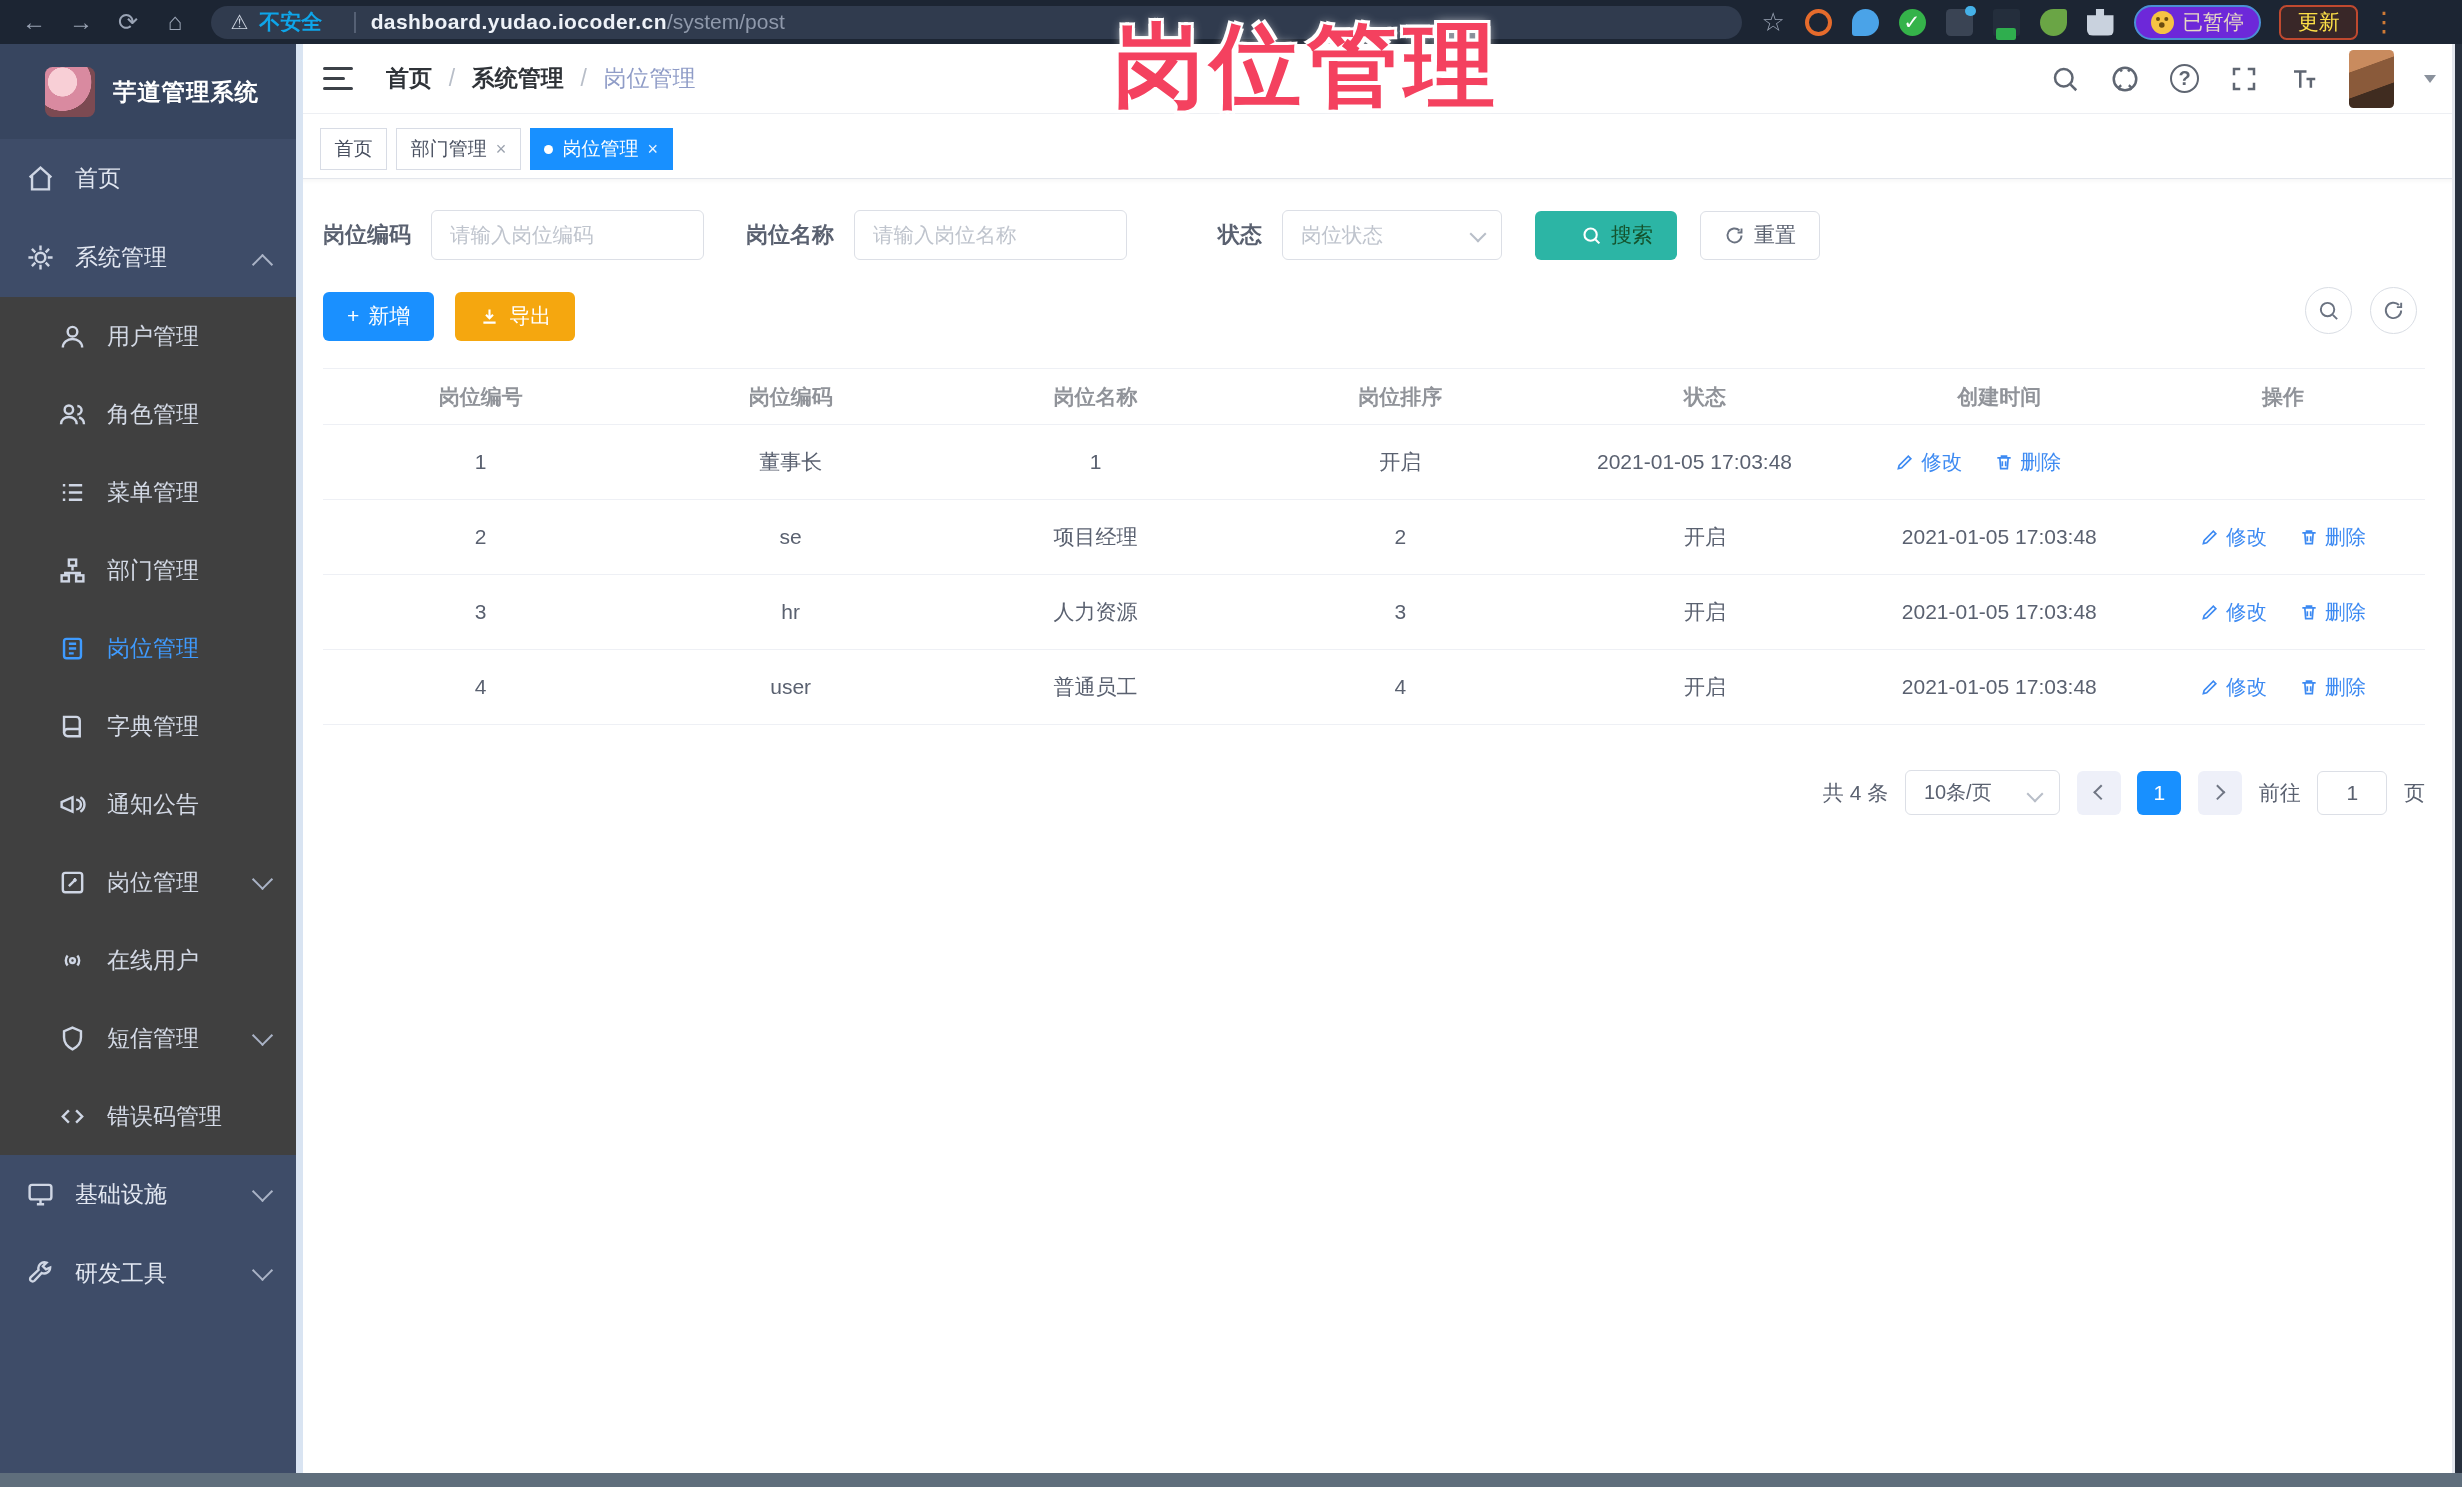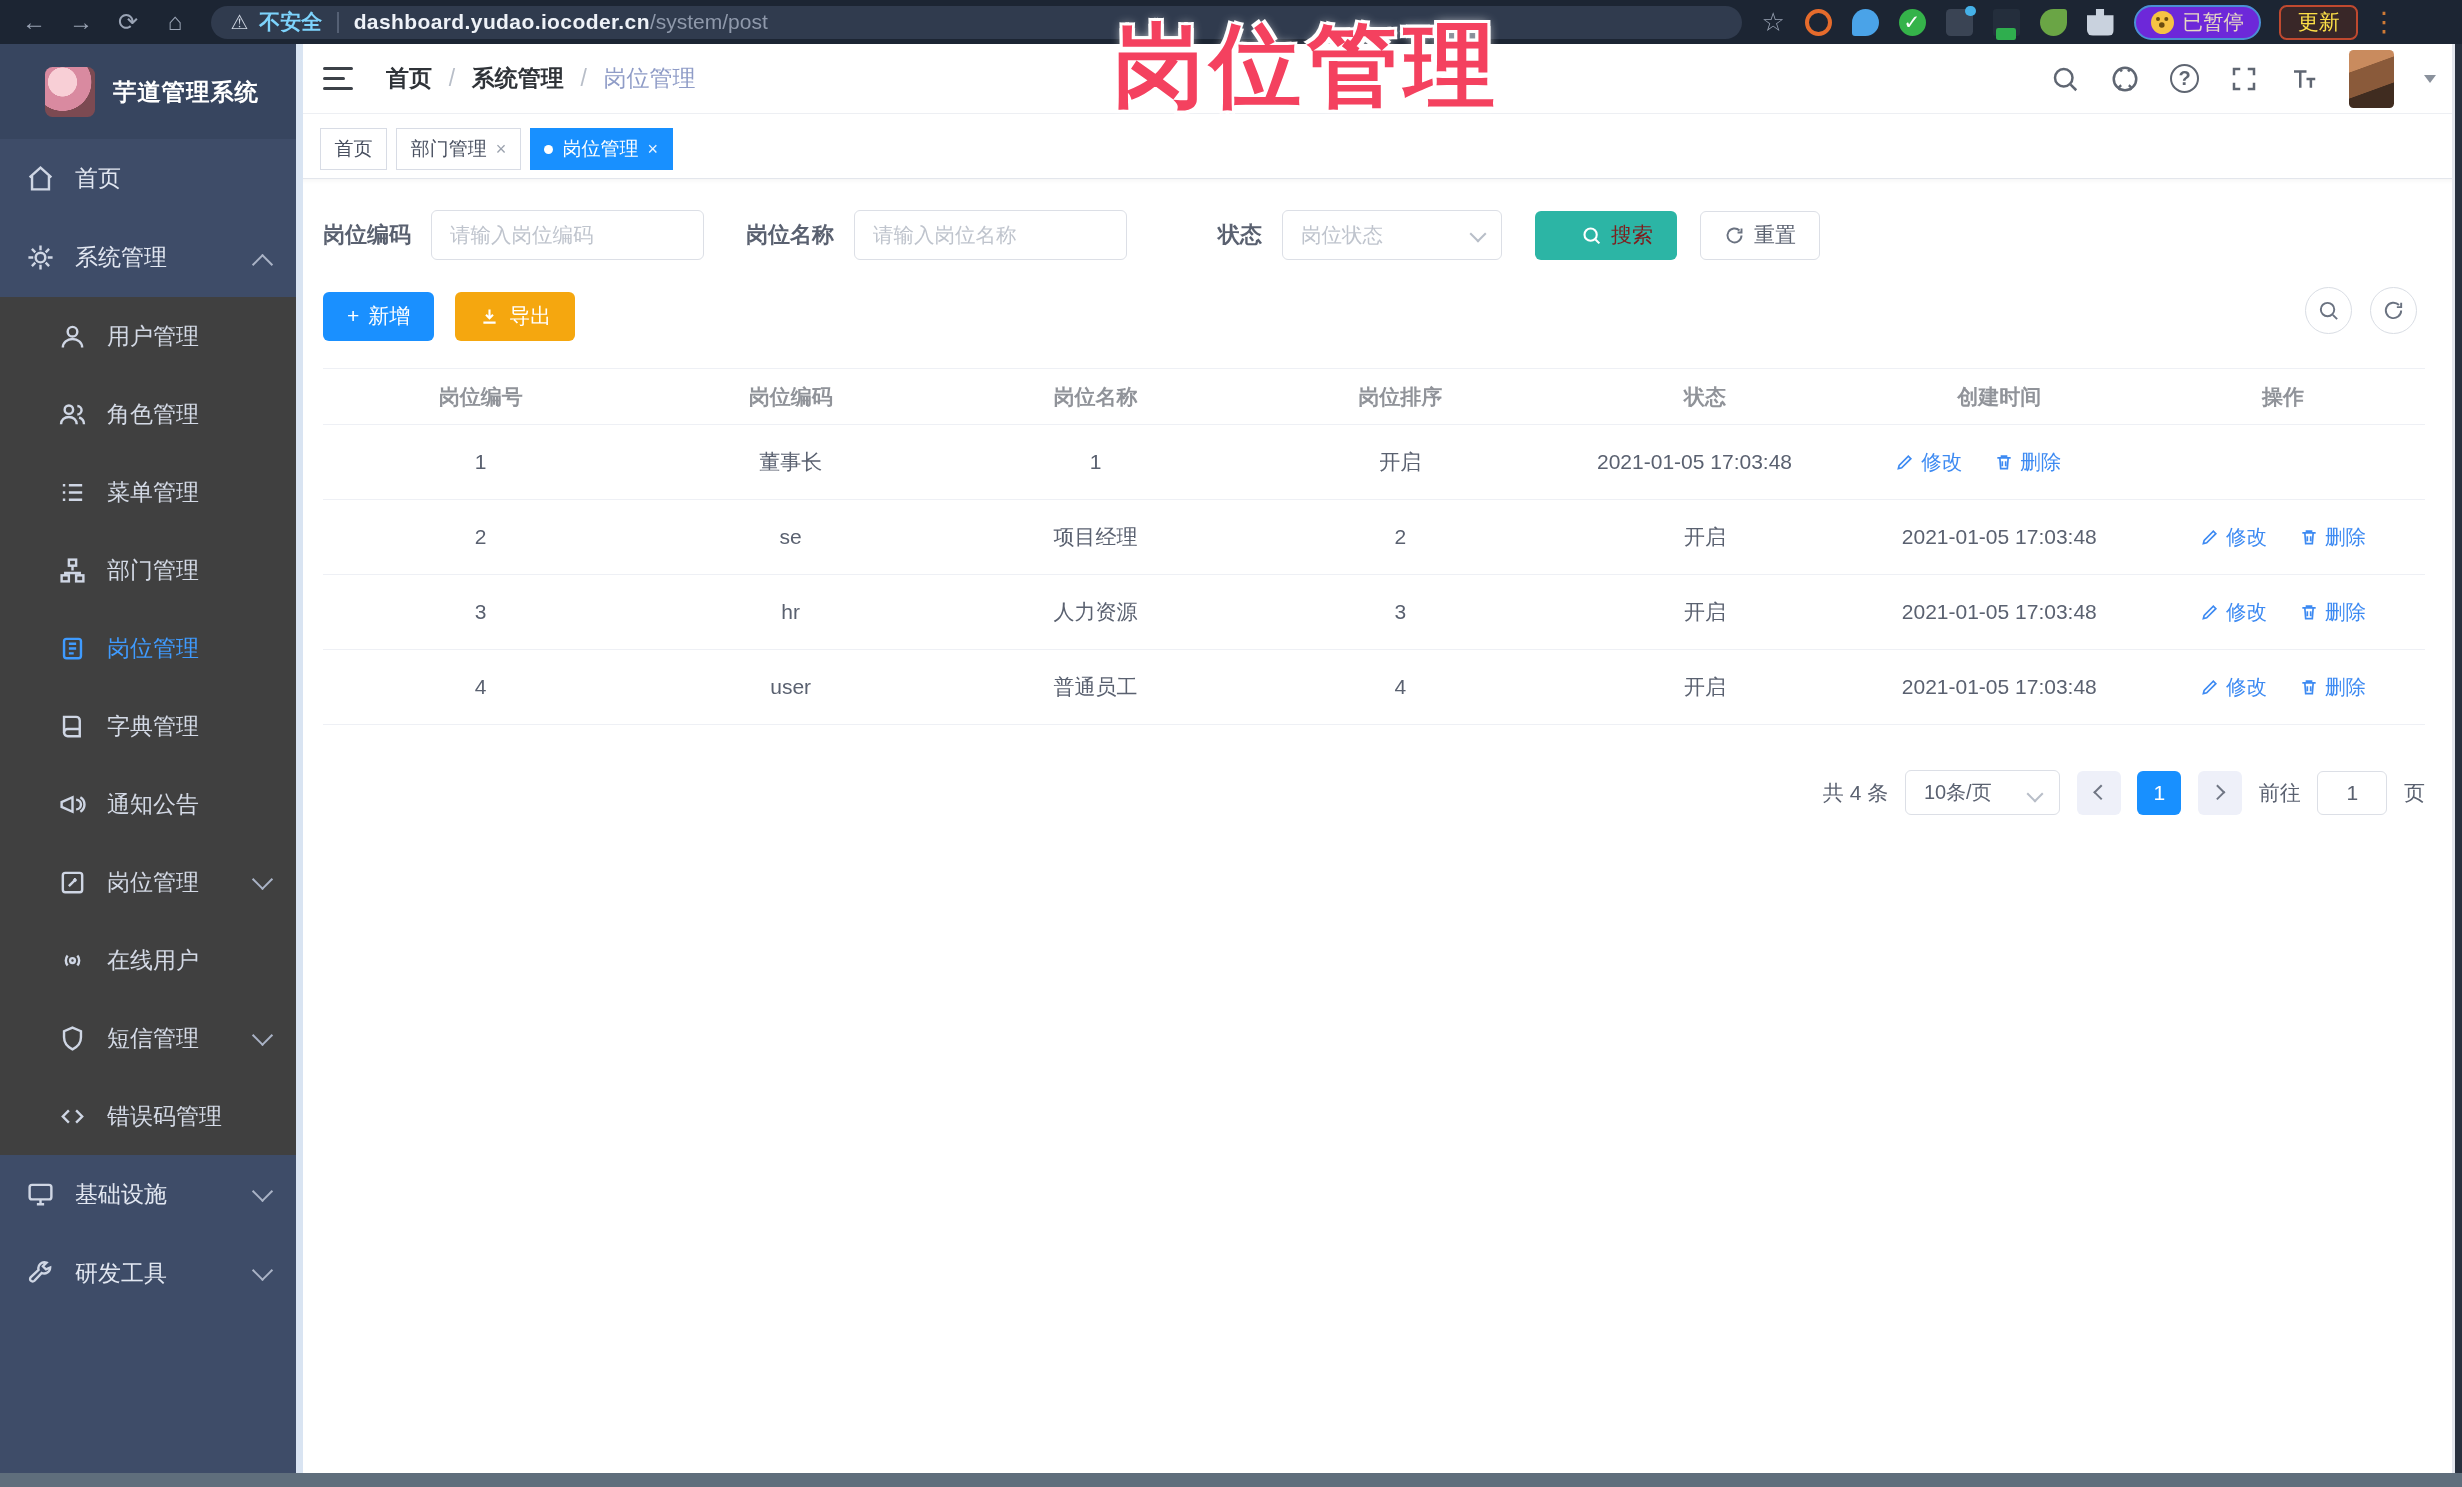--- a/index.html
+++ b/index.html
@@ -6,21 +6,21 @@
   html,body { width:2462px; height:1488px; overflow:hidden;
     font-family:"Liberation Sans","DejaVu Sans",sans-serif; background:#fff; }
 
   
   .chrome { position:absolute; left:0; top:0; width:2462px; height:44px;
     background:#1c2533; display:flex; align-items:center; padding:0 10.6px; z-index:5; }
   .nav-glyph { font-size:24px; color:#9aa4b5; width:47px; text-align:center; flex:0 0 auto; }
   .url-pill { height:33px; border-radius:16.7px; background:#303b4e; display:flex; align-items:center;
     padding:0 20px; margin-left:12px; flex:0 0 auto; width:1531px; font-size:21px; }
   .warn-ico { color:#cfd6e2; font-size:20px; margin-right:10.6px; }
-  .sec-label { color:#7dd3fc; font-size:21px; font-weight:700; margin-right:15px; }
+  .sec-label { color:#0ea5e9; font-size:21px; font-weight:700; margin-right:32px; }
   .url-sep { width:1.5px; height:21px; background:#55607а; background:#556074; margin-right:15px; }
   .url-host { color:#eef2f8; font-weight:700; letter-spacing:0.4px; }
   .url-path { color:#8f99ab; }
   .star { font-size:26px; color:#9aa4b5; margin:0 13.6px 0 20px; }
   .exts { display:flex; align-items:center; gap:20px; margin-left:6px; }
   .ext { width:27px; height:27px; border-radius:6px; flex:0 0 auto; }
   .ext-ring { border:4.5px solid #e56b2c; border-radius:50%; background:transparent; }
   .ext-pin { background:#4aa3e8; border-radius:50% 50% 50% 3px; }
   .ext-check { background:#35b34a; border-radius:50%; color:#fff; font-size:20px; text-align:center; line-height:27px; font-weight:700;}
   .ext-grid { background:#3a4454; border-radius:4.5px; position:relative; }
@@ -93,21 +93,21 @@
   .flt-input { width:273px; height:50px; border:1.5px solid #dcdfe6; border-radius:6px; font-size:20.5px;
     padding:0 18px; color:#41454c; outline:none; }
   .flt-input::placeholder { color:#bfc4cd; }
   .gap-lg { width:42px; } .gap-xl { width:91px; }
   .select-wrap { position:relative; width:220px; }
   .select-wrap .flt-input { width:100%; padding-right:45px; }
   .sel-chev { position:absolute; right:18px; top:18px; width:12px; height:12px; border-right:2.3px solid #b8bec8; border-bottom:2.3px solid #b8bec8; transform:rotate(45deg); pointer-events:none;}
   .btn { height:49px; border-radius:6px; font-size:21px; display:inline-flex; align-items:center; gap:9px;
     padding:0 23px; border:1.5px solid transparent; cursor:pointer; }
   .btn svg { width:21px; height:21px; }
-  .btn-search { background:#2cb5a5; color:#7f1d1d; margin-left:33px;padding-left:45px; }
+  .btn-search { background:#2cb5a5; color:#14532d; margin-left:33px;padding-left:45px; }
   .btn-reset { background:#fff; color:#5a6170; border-color:#dcdfe6; margin-left:23px; }
   .btn-add { background:#1a90ff; color:#fff; }
   .btn-export { background:#f5a70f; color:#fff; margin-left:21px; }
   .toolbar { display:flex; align-items:center; height:50px; margin-bottom:27px; position:relative; }
   .tool-circles { position:absolute; right:7.6px; top:-4.5px; display:flex; gap:18px; }
   .circle-btn { width:47px; height:47px; border-radius:50%; border:1.5px solid #d9dde4; background:#fff;
     display:flex; align-items:center; justify-content:center; color:#6a7280; cursor:pointer;}
   .circle-btn svg { width:23px; height:23px; }
 
   

